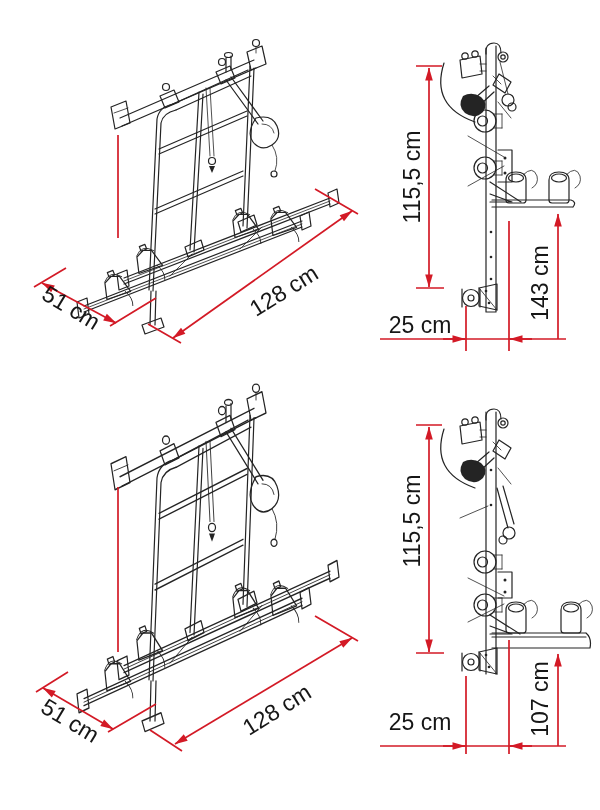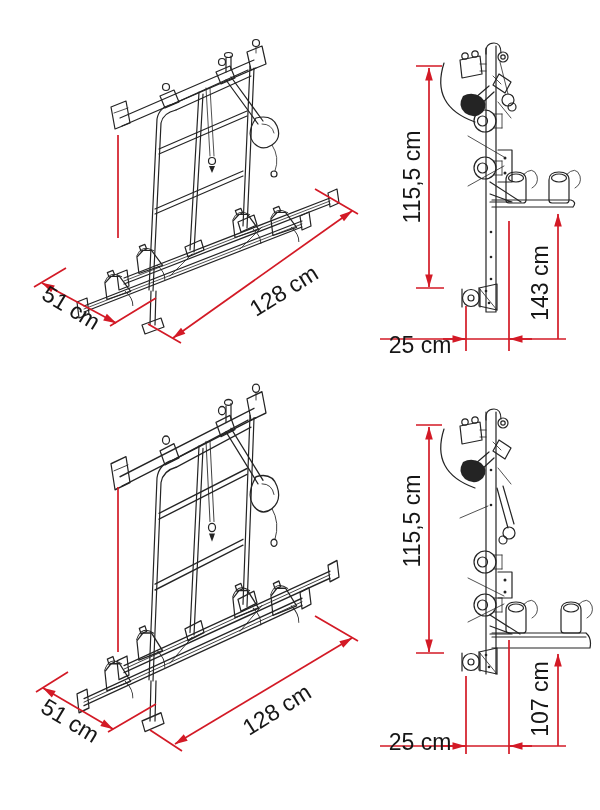--- a/index.html
+++ b/index.html
@@ -16,21 +16,21 @@
   .kf{fill:var(--ink);stroke:none;}
   .r{stroke:var(--red);fill:none;stroke-width:1.7;stroke-linecap:butt;}
   .rf{fill:var(--red);}
   .dim-label{
     position:absolute;white-space:nowrap;color:var(--txt);
     font-size:23px;line-height:1;user-select:none;
   }
   .rotP31{transform:translate(-50%,-50%) rotate(31deg);}
   .rotM32{transform:translate(-50%,-50%) rotate(-32deg);}
   .rotM90{transform:translate(-50%,-50%) rotate(-90deg);}
-  .rot0{transform:translate(-50%,-50%);margin-top:20px;}
+  .rot0{transform:translate(-50%,-50%);}
 </style>
 </head>
 <body>
 
 <div id="stage">
 
 <svg id="art" width="600" height="810" viewBox="0 0 600 810">
   <defs>
     <marker id="ahE" markerUnits="userSpaceOnUse" markerWidth="14" markerHeight="10" viewBox="0 0 14 10" refX="13" refY="5" orient="auto">
       <path class="rf" d="M0.5,1.2 L13.5,5 L0.5,8.8 Z"></path>

